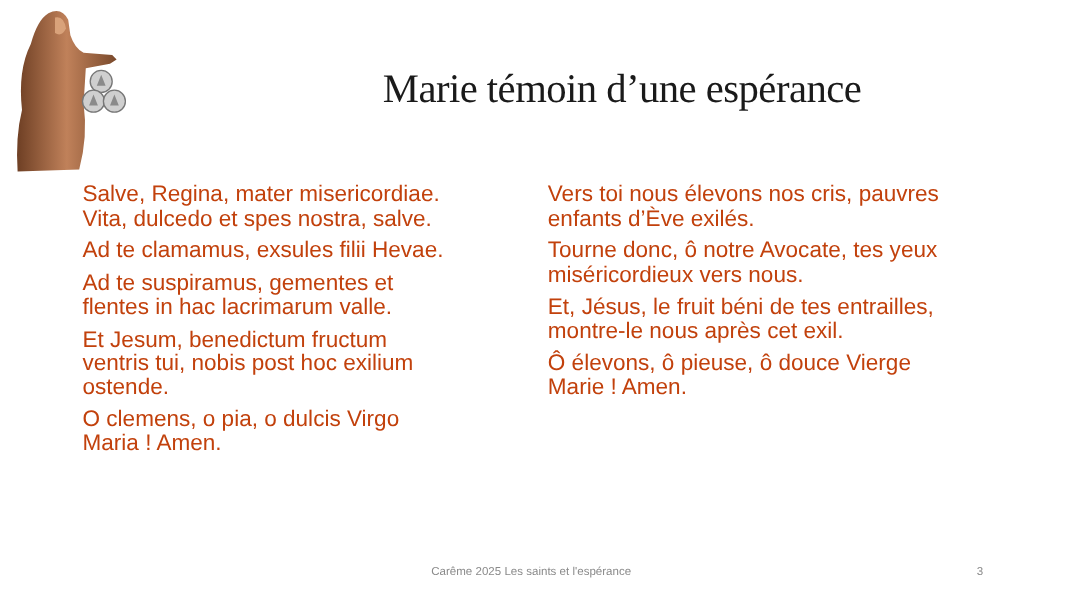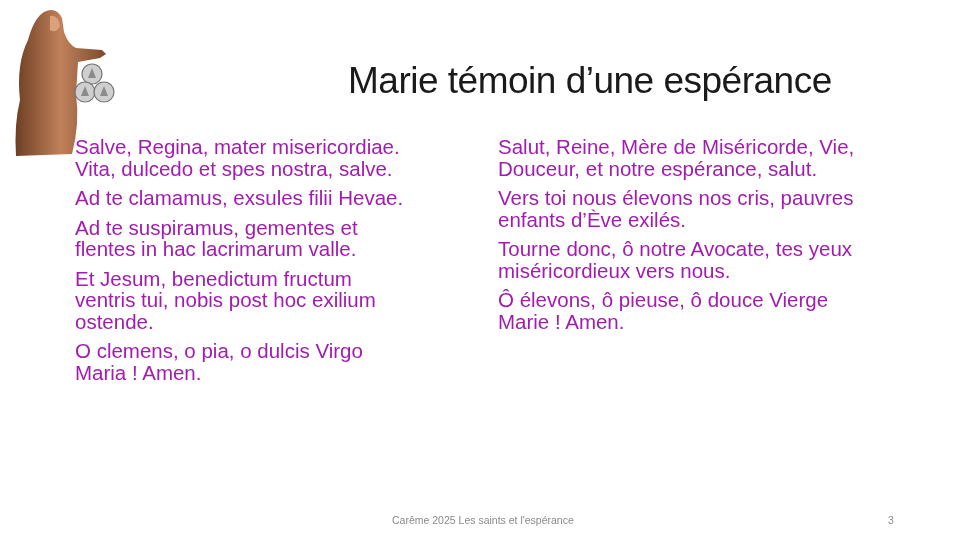--- a/index.html
+++ b/index.html
@@ -3,23 +3,23 @@
   <meta charset="utf-8">
   <style>
     html, body { margin: 0; padding: 0; }
     body {
       width: 970px; height: 545px; background: #ffffff; position: relative; overflow: hidden;
       font-family: "Liberation Sans", "DejaVu Sans", sans-serif; color: #111;
     }
     .statue { position: absolute; left: 6px; top: 4px; width: 115px; height: 155px; }
     .title {
       position: absolute; left: 348px; top: 60px; font-size: 37px; color: #1a1a1a;
-      font-family: Liberation Sans, sans-serif; font-weight: 300; letter-spacing: -0.5px; white-space: nowrap;
+      font-family: Liberation Serif, serif; font-weight: 300; letter-spacing: -0.5px; white-space: nowrap;
     }
-    .col { position: absolute; top: 136px; font-size: 20.5px; line-height: 21.5px; color: #a21caf; }
+    .col { position: absolute; top: 166px; font-size: 20.5px; line-height: 21.5px; color: #c2410c; }
     .col.left { left: 75px; width: 410px; }
     .col.right { left: 498px; width: 430px; }
     .stanza { margin: 0 0 8px 0; white-space: pre-line; }
     .footer { position: absolute; top: 514px; font-size: 10.5px; color: #8a8a8a; }
     .footer.text { left: 392px; text-align: center; }
     .footer.num { left: 888px; }
   </style>
 </head>
 <body>
 
@@ -49,25 +49,25 @@
     <p class="stanza">Ad te suspiramus, gementes et
 flentes in hac lacrimarum valle.</p>
     <p class="stanza">Et Jesum, benedictum fructum
 ventris tui, nobis post hoc exilium
 ostende.</p>
     <p class="stanza">O clemens, o pia, o dulcis Virgo
 Maria ! Amen.</p>
   </div>
 
   <div class="col right">
-    <p class="stanza">Salut, Reine, Mère de Miséricorde, Vie,
-Douceur, et notre espérance, salut.</p>
     <p class="stanza">Vers toi nous élevons nos cris, pauvres
 enfants d’Ève exilés.</p>
     <p class="stanza">Tourne donc, ô notre Avocate, tes yeux
 miséricordieux vers nous.</p>
+    <p class="stanza">Et, Jésus, le fruit béni de tes entrailles,
+montre-le nous après cet exil.</p>
     <p class="stanza">Ô élevons, ô pieuse, ô douce Vierge
 Marie ! Amen.</p>
   </div>
 
   <div class="footer text">Carême 2025 Les saints et l'espérance</div>
   <div class="footer num">3</div>
 </div>
 
 </body></html>

